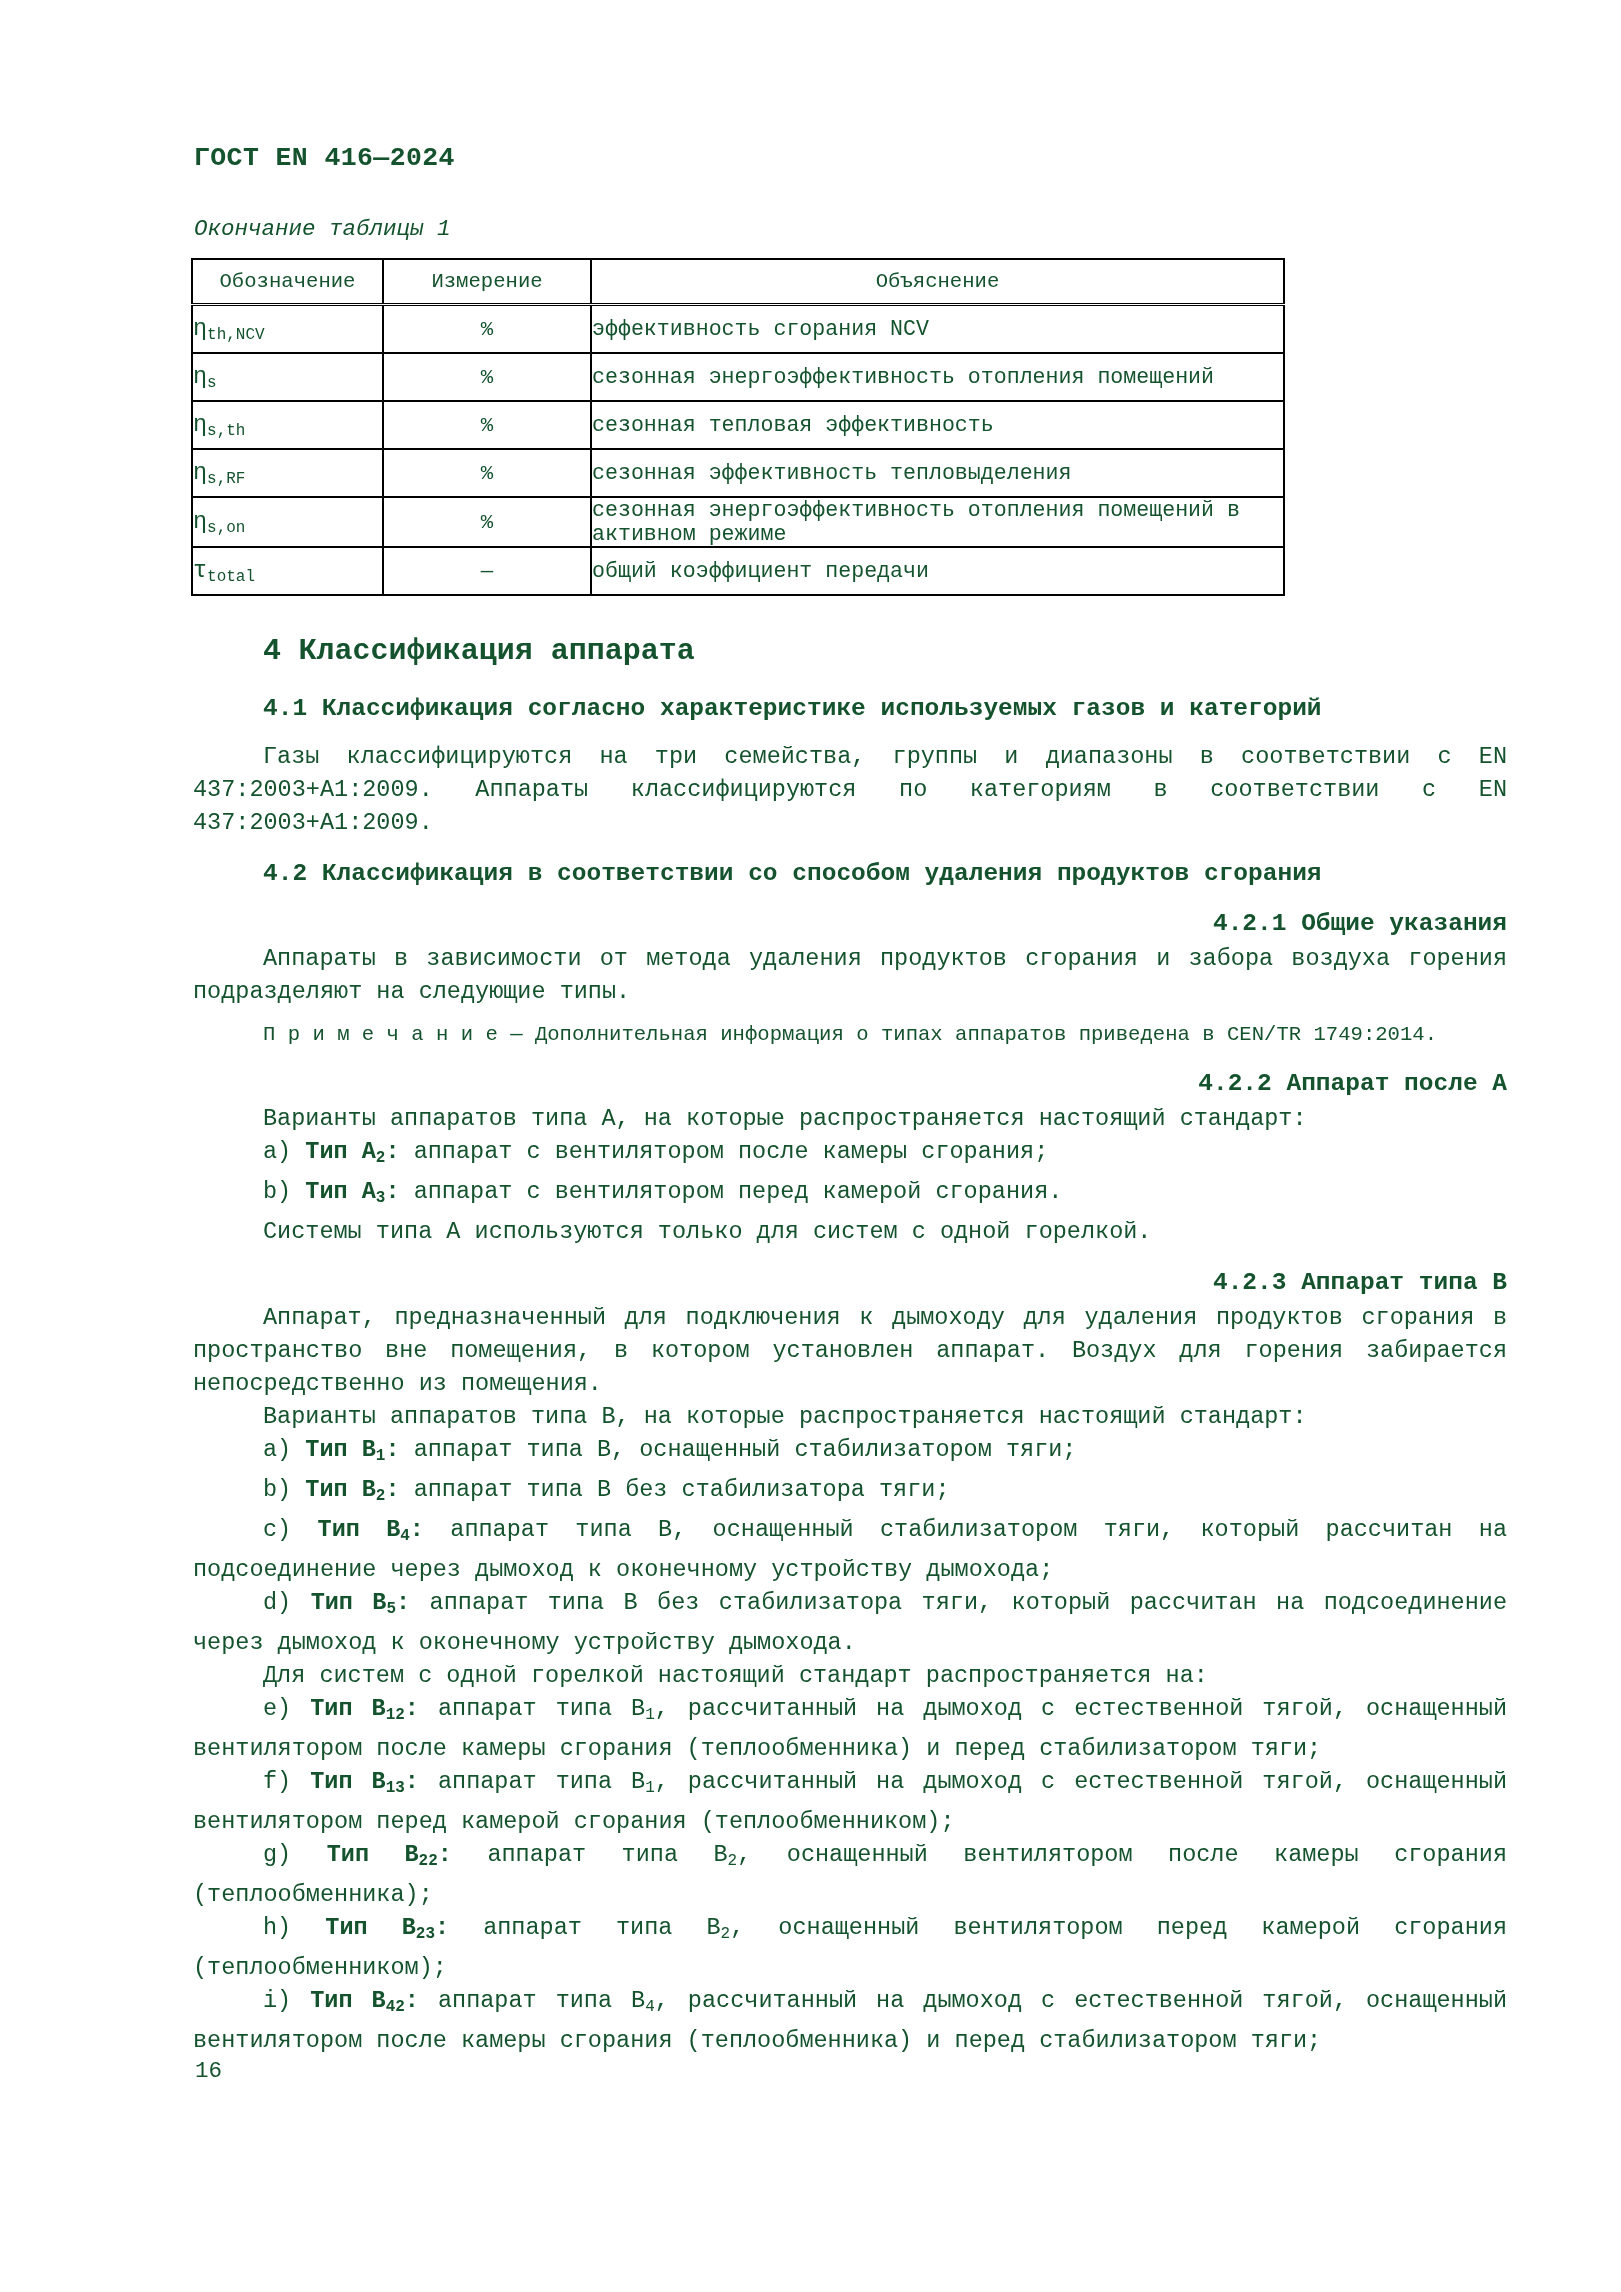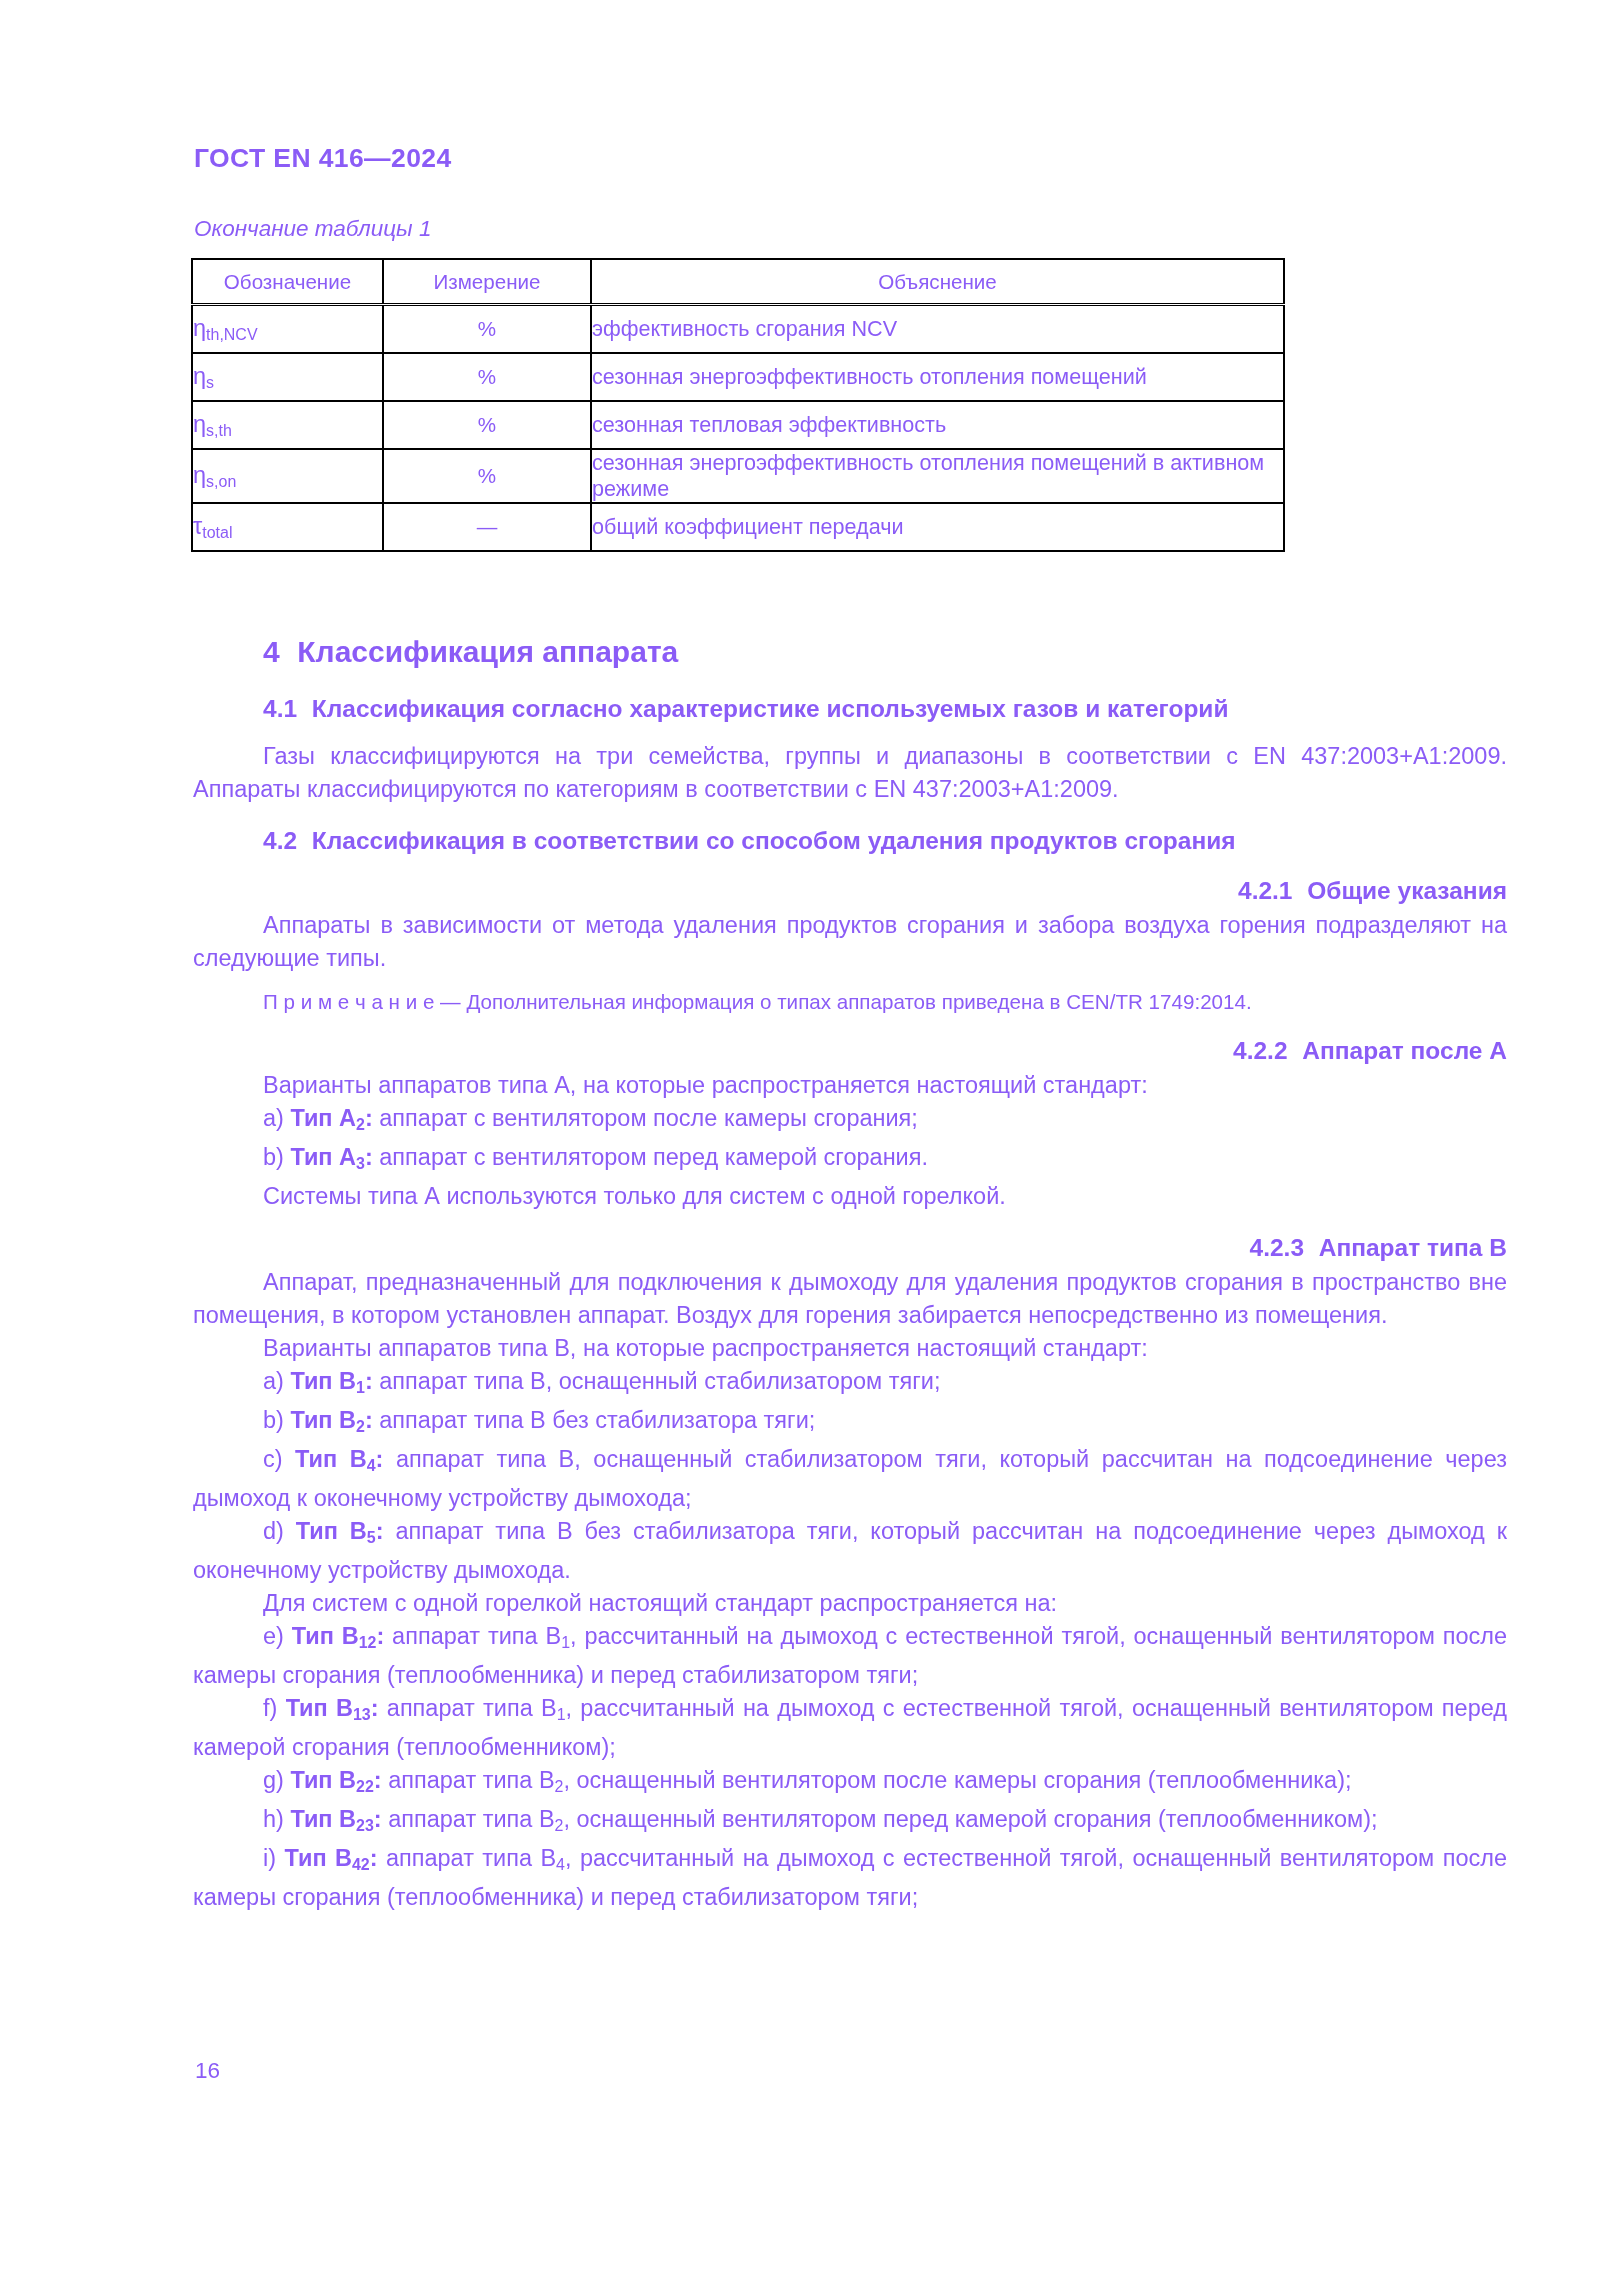--- a/index.html
+++ b/index.html
@@ -1,21 +1,21 @@
 <!DOCTYPE html>
 <html lang="ru"><head>
 <meta charset="utf-8">
 <style>
   html,body{margin:0;padding:0;background:#ffffff;}
   .page{
     position:relative;
     width:1621px;height:2293px;
     background:#ffffff;
-    font-family:Liberation Sans, sans-serif;
-    color:#8b5cf6;
+    font-family:Liberation Mono, monospace;
+    color:#14532d;
     overflow:hidden;
   }
   .doc-header{
     position:absolute;left:194px;top:143px;
     font-size:26.5px;font-weight:700;letter-spacing:0.4px;
   }
   .table-caption{
     position:absolute;left:194px;top:216px;
     font-size:22.5px;font-style:italic;
   }
@@ -95,20 +95,25 @@
           <td class="sym"><span>η</span><span class="sub">s</span></td>
           <td class="unit">%</td>
           <td class="expl">сезонная энергоэффективность отопления помещений</td>
         </tr>
         <tr>
           <td class="sym"><span>η</span><span class="sub">s,th</span></td>
           <td class="unit">%</td>
           <td class="expl">сезонная тепловая эффективность</td>
         </tr>
         <tr>
+          <td class="sym"><span>η</span><span class="sub">s,RF</span></td>
+          <td class="unit">%</td>
+          <td class="expl">сезонная эффективность тепловыделения</td>
+        </tr>
+        <tr>
           <td class="sym"><span>η</span><span class="sub">s,on</span></td>
           <td class="unit">%</td>
           <td class="expl">сезонная энергоэффективность отопления помещений в активном режиме</td>
         </tr>
         <tr>
           <td class="sym"><span>τ</span><span class="sub">total</span></td>
           <td class="unit">—</td>
           <td class="expl">общий коэффициент передачи</td>
         </tr>
       </tbody>

